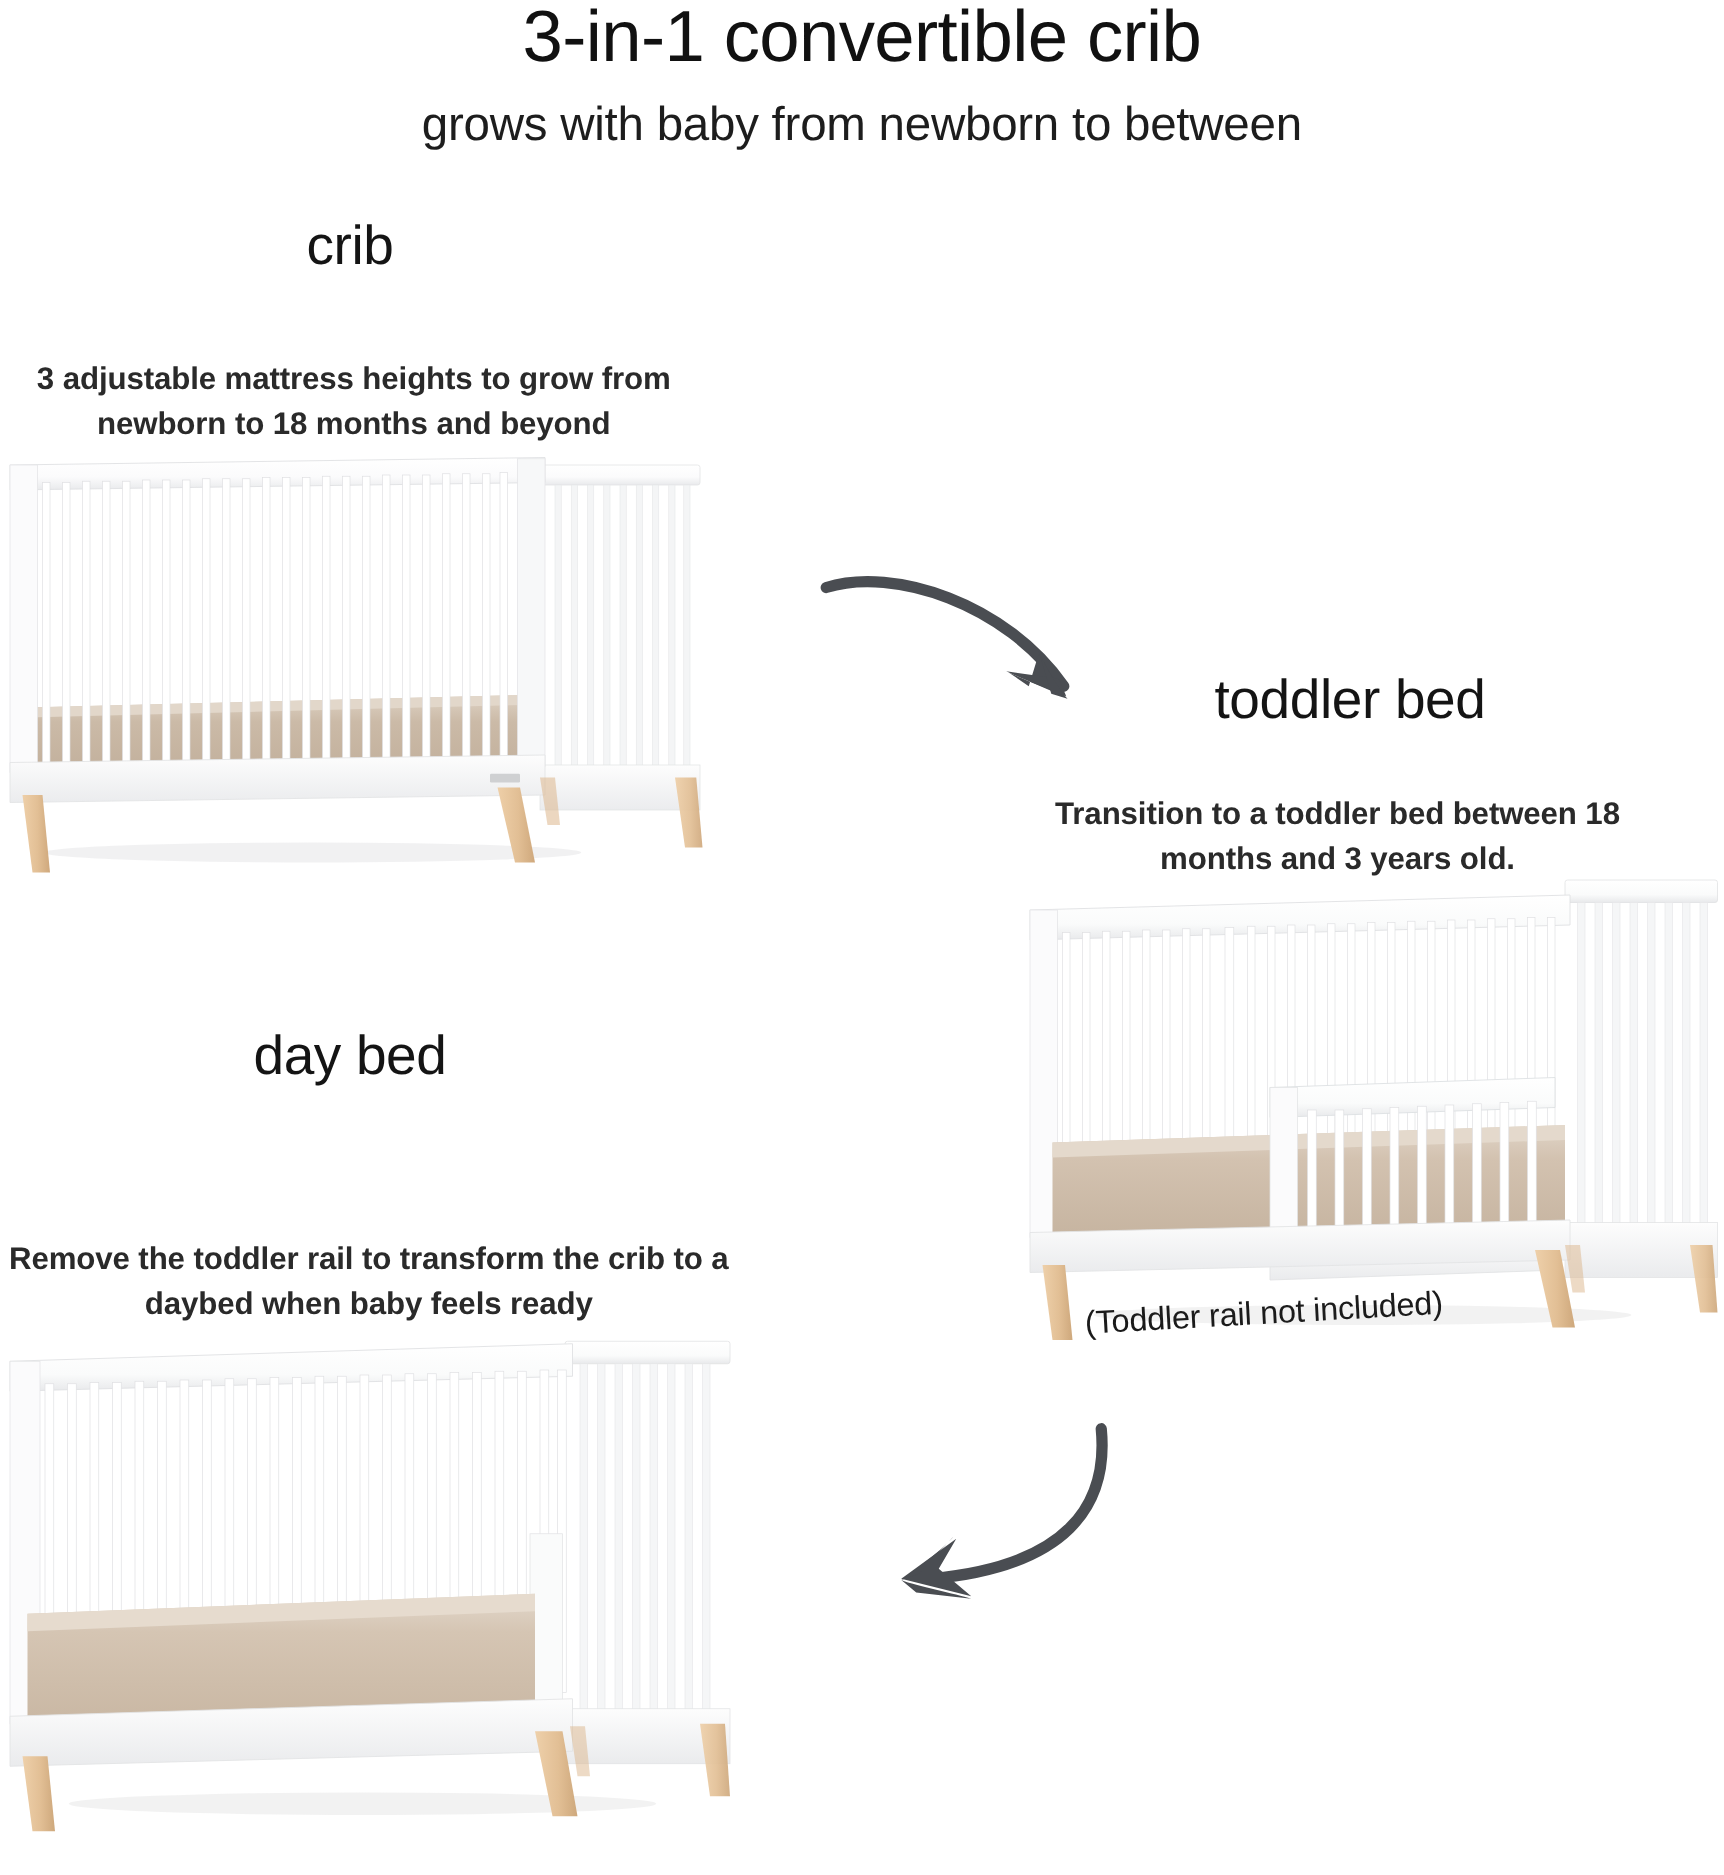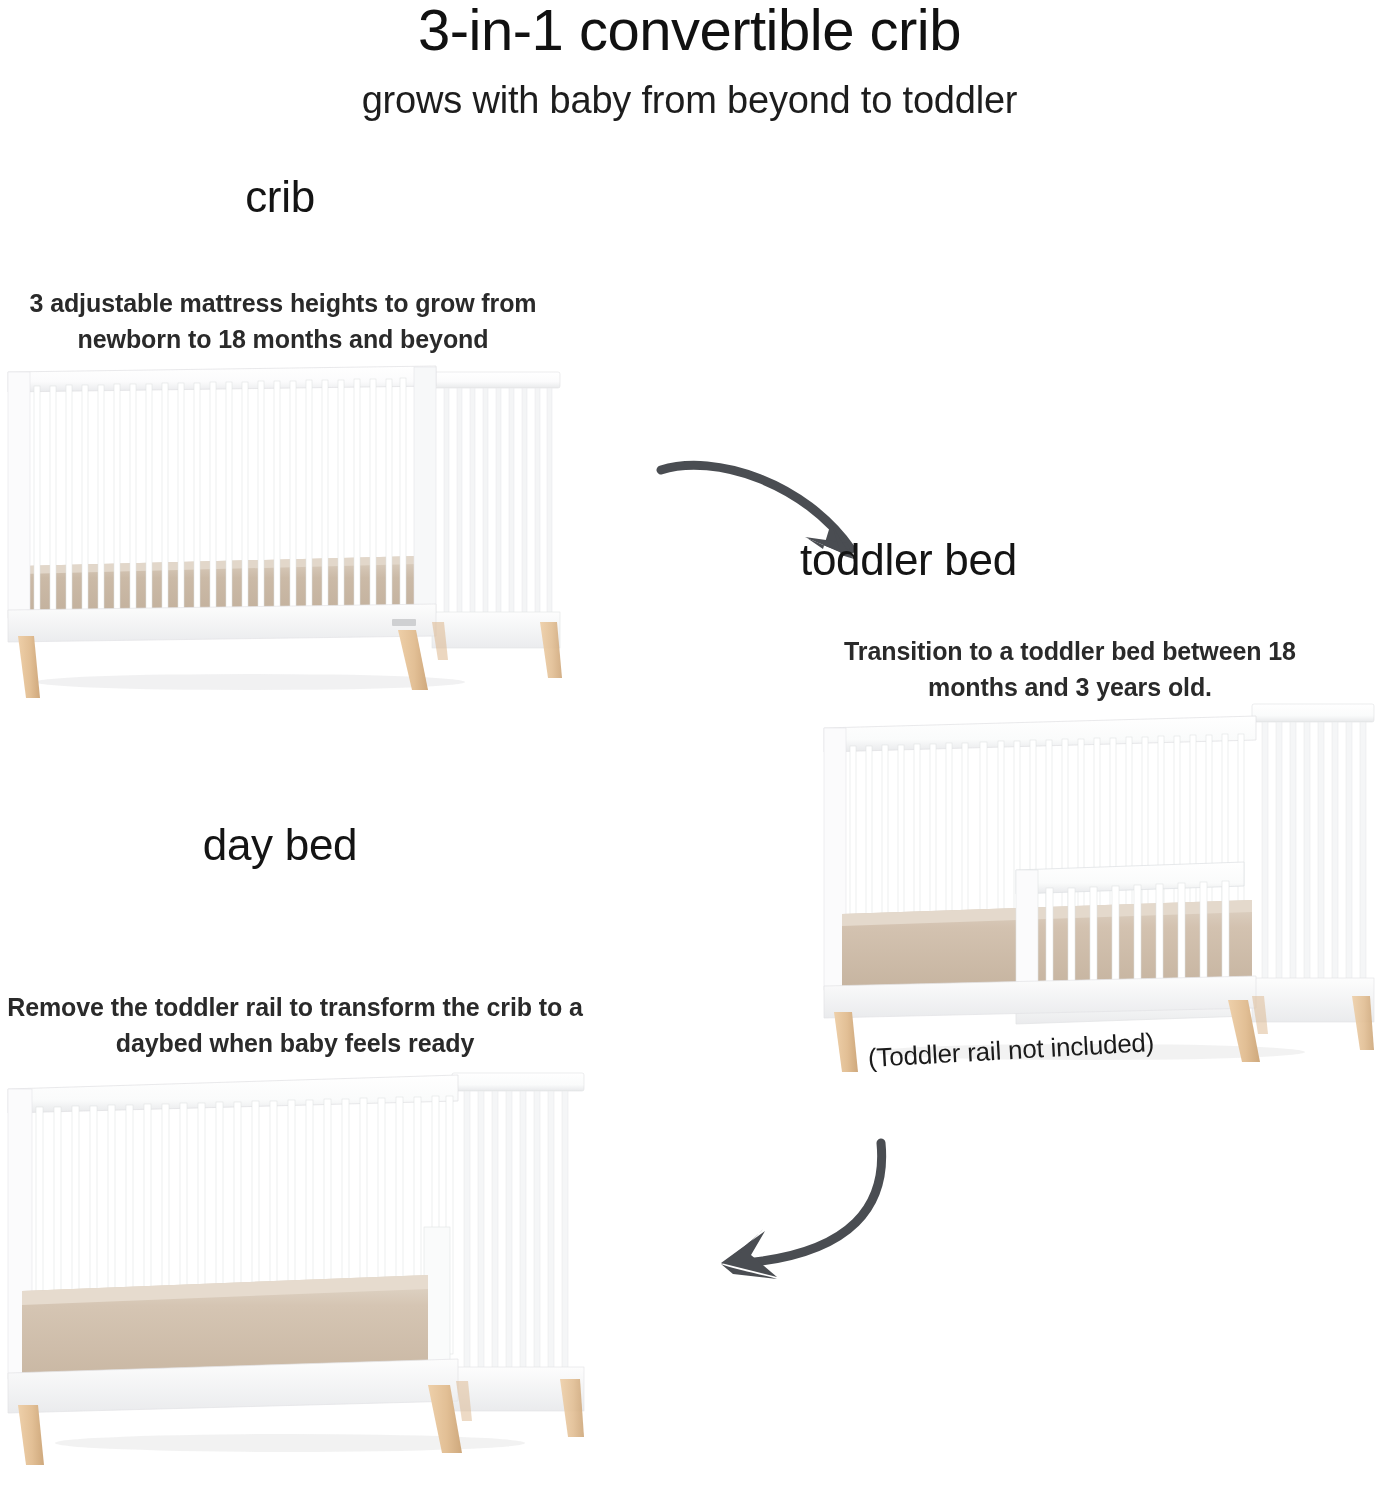--- a/index.html
+++ b/index.html
@@ -58,21 +58,21 @@
     font-weight: 700;
     letter-spacing: -0.1px;
     color: #2a2a2a;
     line-height: 1.42;
     text-align: center;
   }
 
   #crib-heading    { left: 0;   top: 172px;  width: 560px; text-align: center; }
   #crib-desc       { left: 0;   top: 286px;  width: 566px; }
 
-  #toddler-heading { left: 800px; top: 535px; width: 560px; }
+  #toddler-heading { left: 800px; top: 535px; width: 560px; text-align: center; }
   #toddler-desc    { left: 800px; top: 634px; width: 540px; }
 
   #daybed-heading  { left: 0;   top: 820px;  width: 560px; text-align: center; }
   #daybed-desc     { left: 0;   top: 955px;  width: 590px; margin-top: 35px; }
 
   .rail-note {
     position: absolute;
     left: 868px;
     top: 1043px;
     font-size: 26px;
@@ -92,21 +92,21 @@
   .arrow { position: absolute; }
   #arrow-top    { left: 655px; top: 445px;  width: 250px; height: 150px; }
   #arrow-bottom { left: 685px; top: 1135px; width: 250px; height: 185px; }
 
   svg { display: block; overflow: visible; }
 </style>
 </head>
 <body>
 
 <div class="main-title">3-in-1 convertible crib</div>
-<div class="main-subtitle">grows with baby from beyond to toddler</div>
+<div class="main-subtitle">grows with baby from newborn to between</div>
 
 <div class="section-heading" id="crib-heading">crib</div>
 <div class="section-desc" id="crib-desc">3 adjustable mattress heights to grow from newborn to 18 months and beyond</div>
 
 <div class="figure" id="crib-figure">
   <svg width="580" height="340" viewBox="0 0 580 340" xmlns="http://www.w3.org/2000/svg">
     <defs>
       <linearGradient id="matG1" x1="0" y1="0" x2="0" y2="1">
         <stop offset="0%" stop-color="#ded2c4"></stop>
         <stop offset="35%" stop-color="#cbbaa7"></stop>

